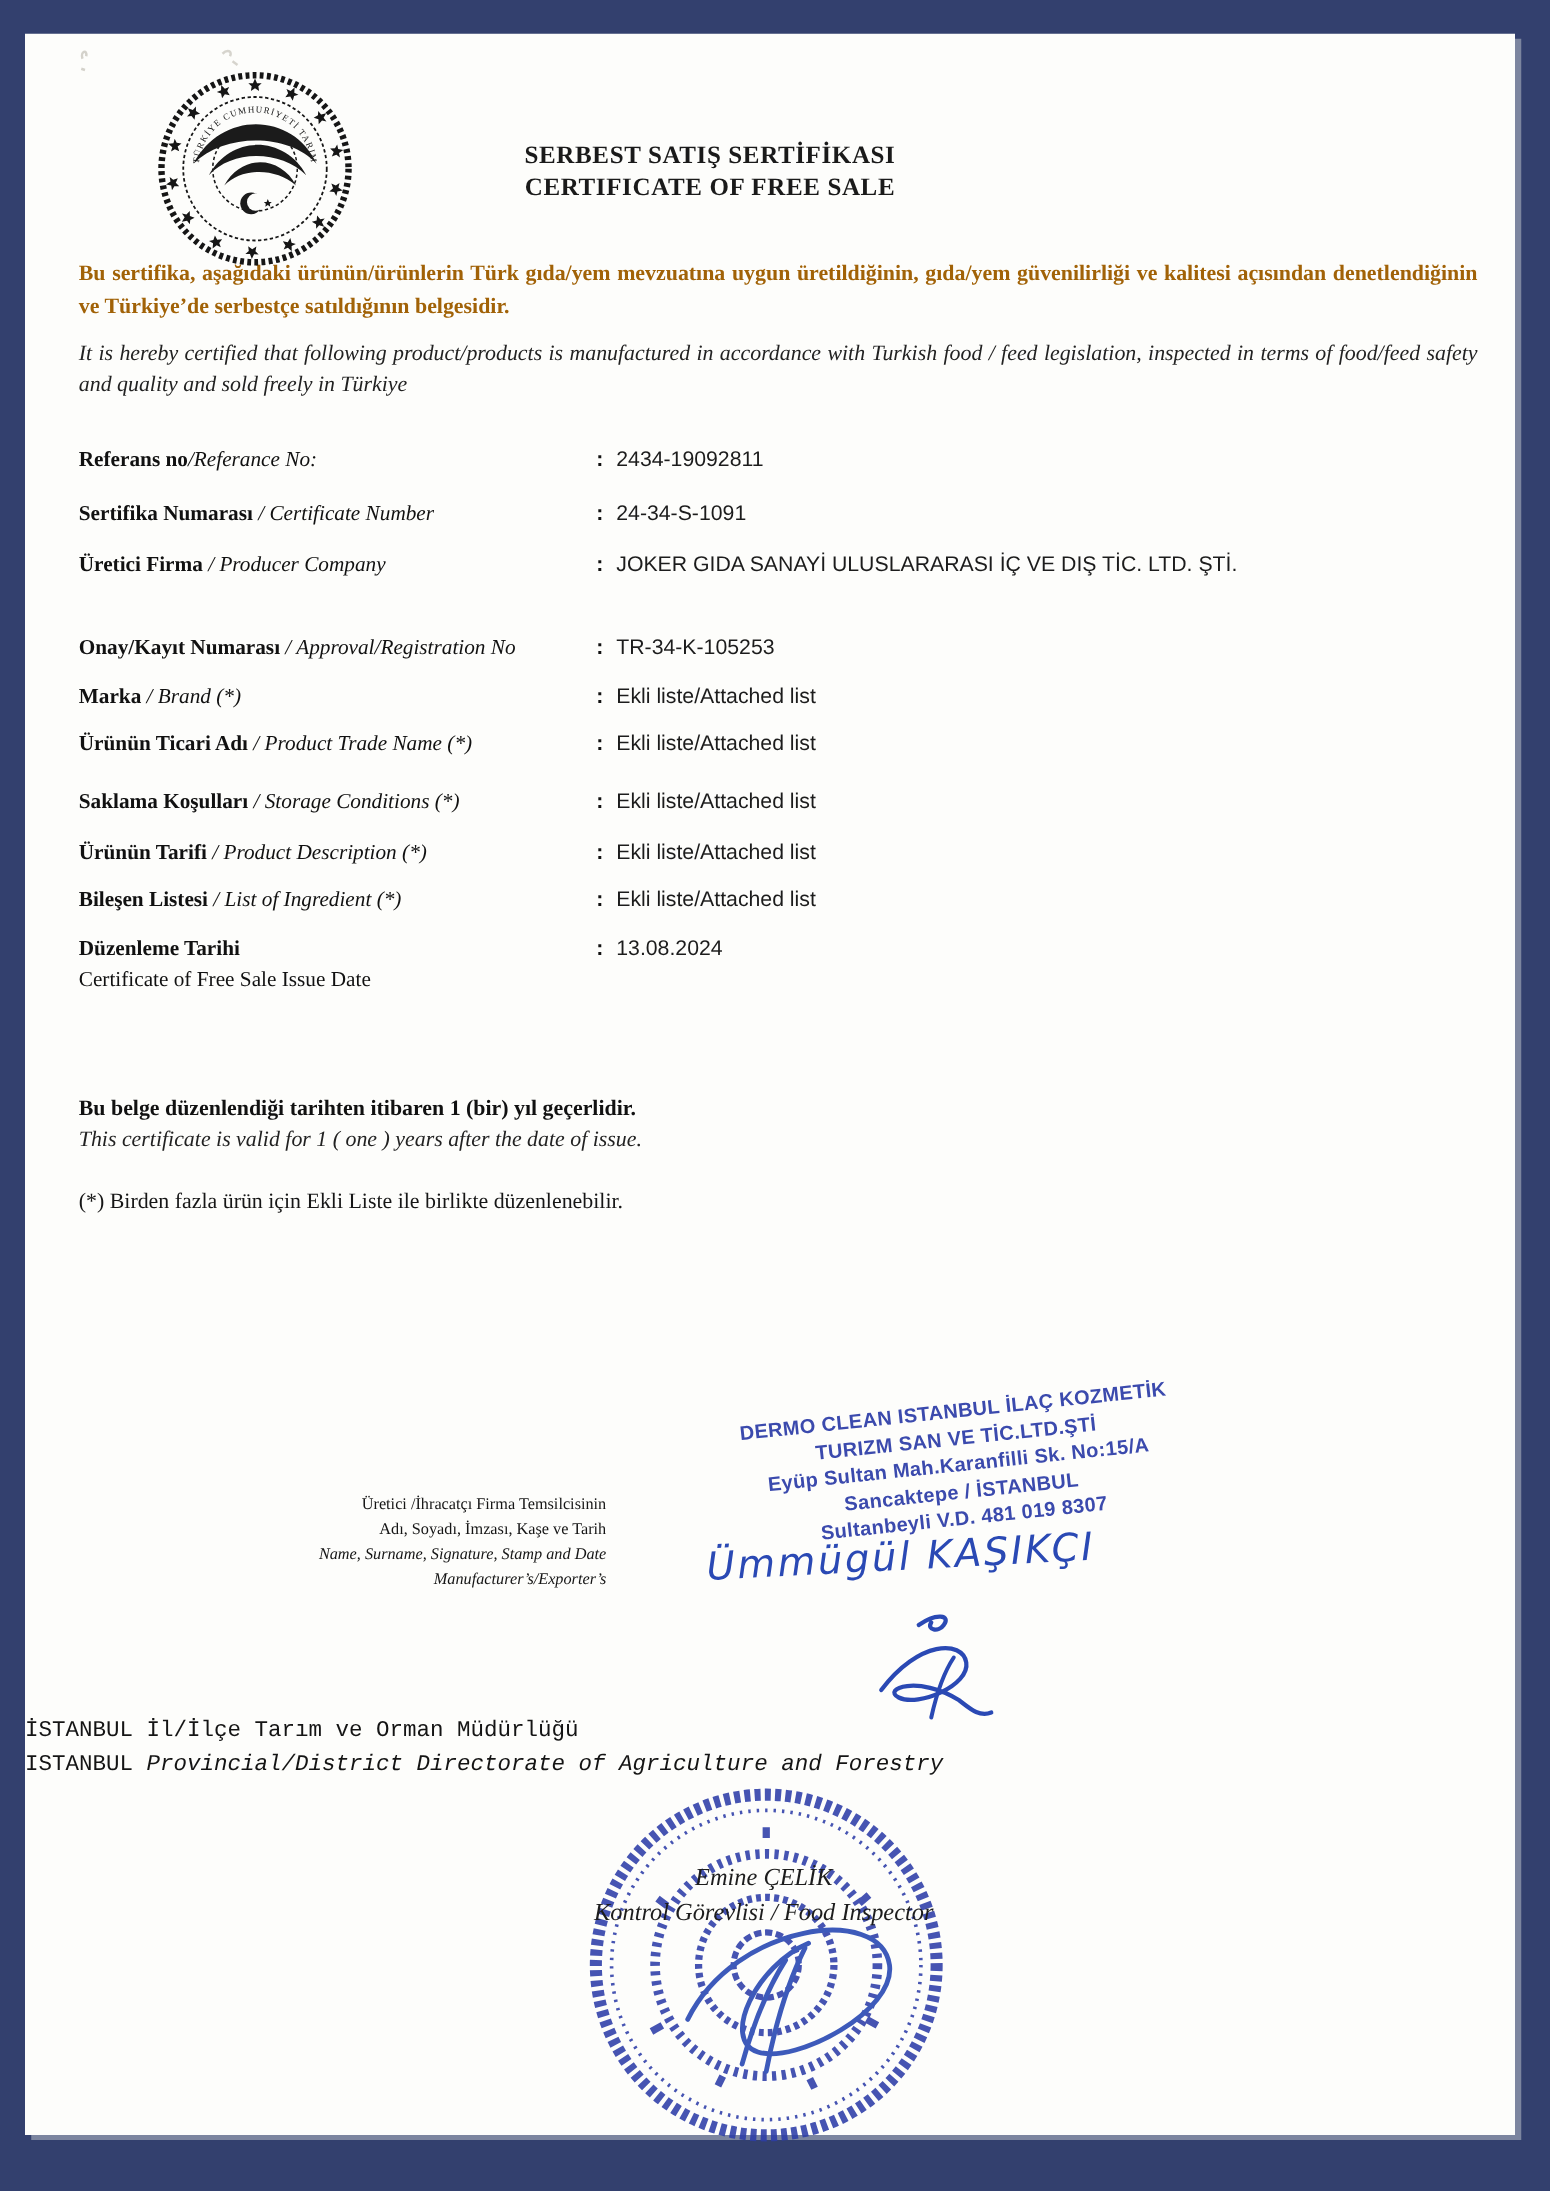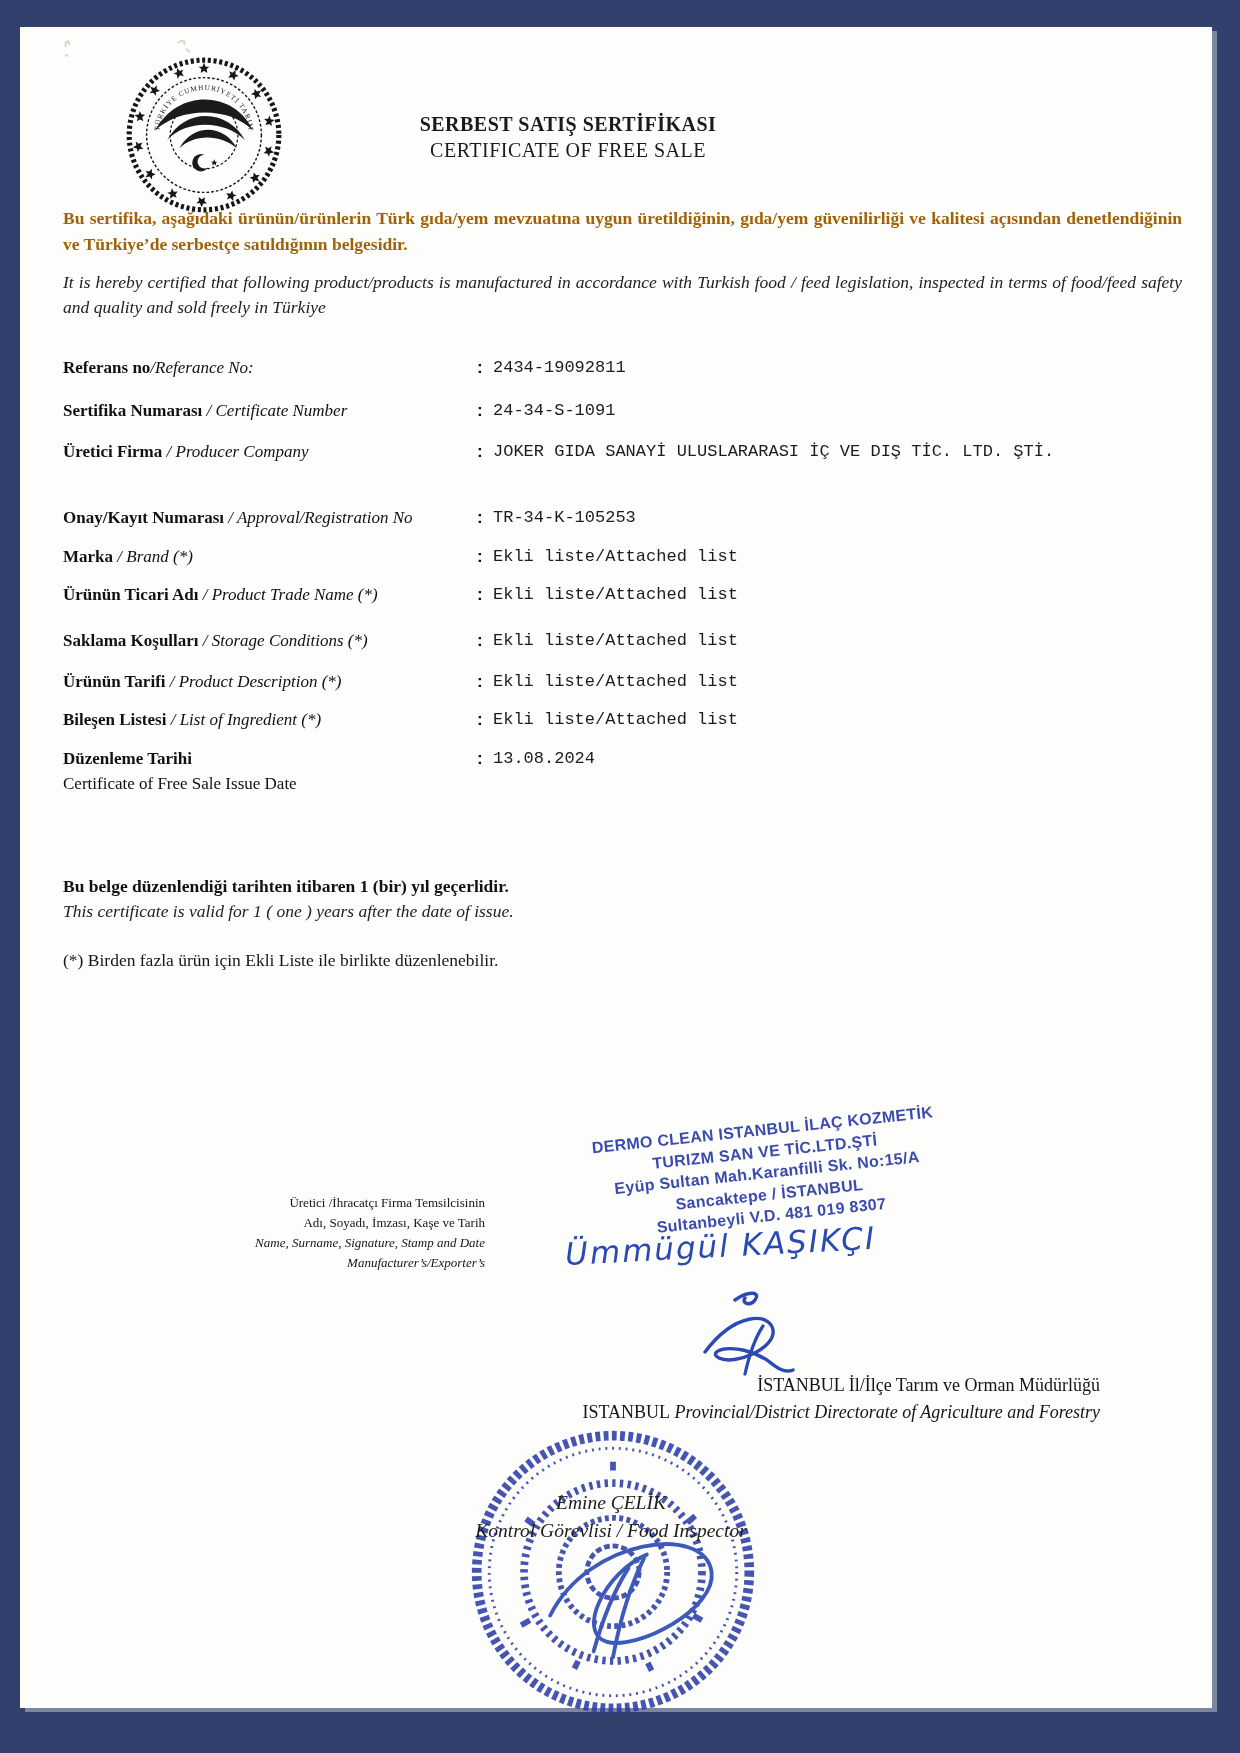--- a/index.html
+++ b/index.html
@@ -13,33 +13,33 @@
   .paper{
     position:absolute;left:20px;top:27px;width:1192px;height:1681px;
     background:#fdfdfb;
     box-shadow:5px 4px 0 rgba(150,156,176,.75);
   }
   
   .pencil{position:absolute;left:38px;top:6px;opacity:.55;}
   .seal{position:absolute;left:102px;top:26px;}
   .titleblock{position:absolute;left:0;right:96px;top:86px;text-align:center;color:#1a1a1a;}
   .title-tr{font-weight:bold;font-size:20px;letter-spacing:.5px;}
-  .title-en{font-size:20px;margin-top:3px;letter-spacing:.5px;}
+  .title-en{font-size:20px;margin-top:3px;letter-spacing:.5px;font-weight:bold;}
   
   .intro{padding:178px 30px 0 43px;}
   .intro-tr{font-weight:bold;font-size:17.5px;line-height:1.5;color:#a16207;text-align:justify;}
   .intro-en{font-style:italic;font-size:17.5px;line-height:1.45;color:#222;margin-top:12px;text-align:justify;}
   
   .fields{margin:38px 30px 11px 43px;}
   .frow{display:flex;align-items:flex-start;font-size:17px;color:#111;}
   .flabel{flex:0 0 414px;}
   .flabel .tr{font-weight:bold;}
   .flabel .en{font-style:italic;}
   .fcolon{flex:0 0 16px;font-family:"Liberation Sans",sans-serif;font-weight:bold;}
-  .fvalue{font-family:Liberation Mono, monospace;font-size:17px;color:#1c1c1c;}
+  .fvalue{font-family:Liberation Sans, sans-serif;font-size:17px;color:#1c1c1c;}
   .mb-a{margin-bottom:23px;} .mb-b{margin-bottom:21px;} .mb-c{margin-bottom:46px;}
   .mb-d{margin-bottom:19px;} .mb-e{margin-bottom:18px;} .mb-f{margin-bottom:26px;}
   .sub-en{font-weight:normal;margin-top:5px;}
   
   .validity{margin:82px 30px 0 43px;}
   .validity .tr{font-weight:bold;font-size:17.5px;color:#111;}
   .validity .en{font-style:italic;font-size:17.5px;color:#222;margin-top:4px;}
   .note{margin:28px 30px 0 43px;font-size:17.5px;color:#161616;}
   
   .sig-left{position:absolute;left:25px;top:1123px;width:440px;text-align:right;font-size:13px;line-height:1.55;color:#151515;margin-top:43px;}
@@ -51,21 +51,21 @@
     font-family:"Liberation Sans",sans-serif;font-weight:bold;font-size:16px;line-height:1.35;
     opacity:.93;letter-spacing:.3px;
   }
   .handwriting{
     position:absolute;left:545px;top:1198px;width:420px;
     transform:rotate(-3deg);
     font-family:"DejaVu Sans",sans-serif;font-style:italic;
     font-size:31px;color:#2a49b4;letter-spacing:2px;white-space:nowrap;
   }
   .squiggle{position:absolute;left:655px;top:1255px;}
-  .authority{position:absolute;left:0;right:112px;top:1345px;text-align:right;font-size:18px;color:#141414;line-height:1.5;}
+  .authority{position:absolute;left:0;right:112px;top:1345px;text-align:left;font-size:18px;color:#141414;line-height:1.5;font-family:Liberation Mono, monospace;}
   .authority .it{font-style:italic;}
   .round-stamp{position:absolute;left:448px;top:1400px;}
   .inspector{
     position:absolute;left:331px;top:1462px;width:520px;text-align:center;
     font-style:italic;font-size:19.5px;color:#1d1d1d;line-height:1.45;z-index:5;
   }
 </style>
 </head>
 <body>
 

